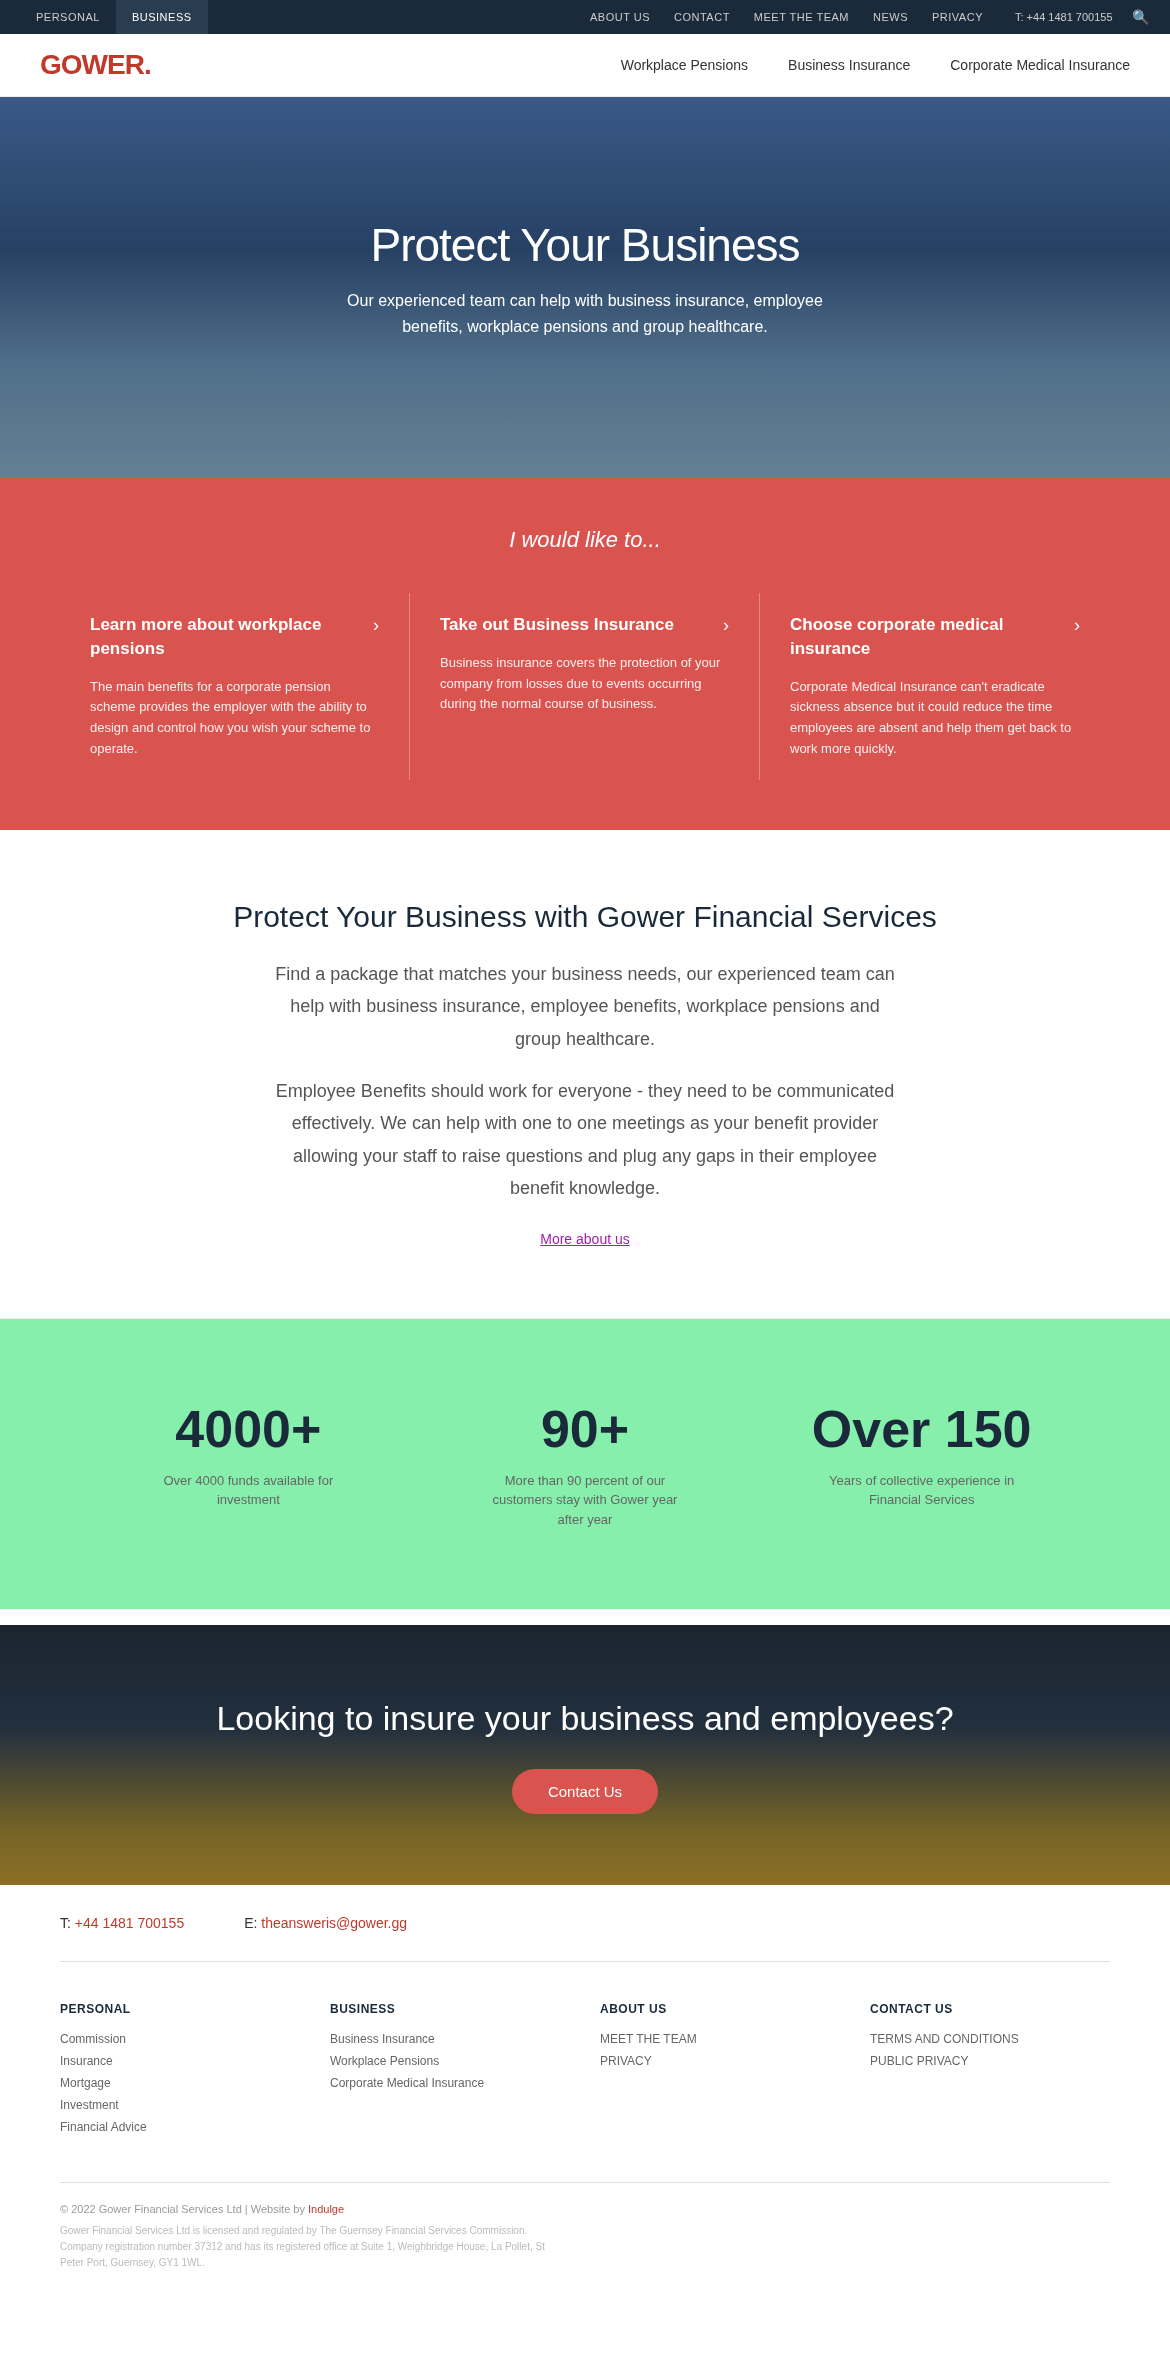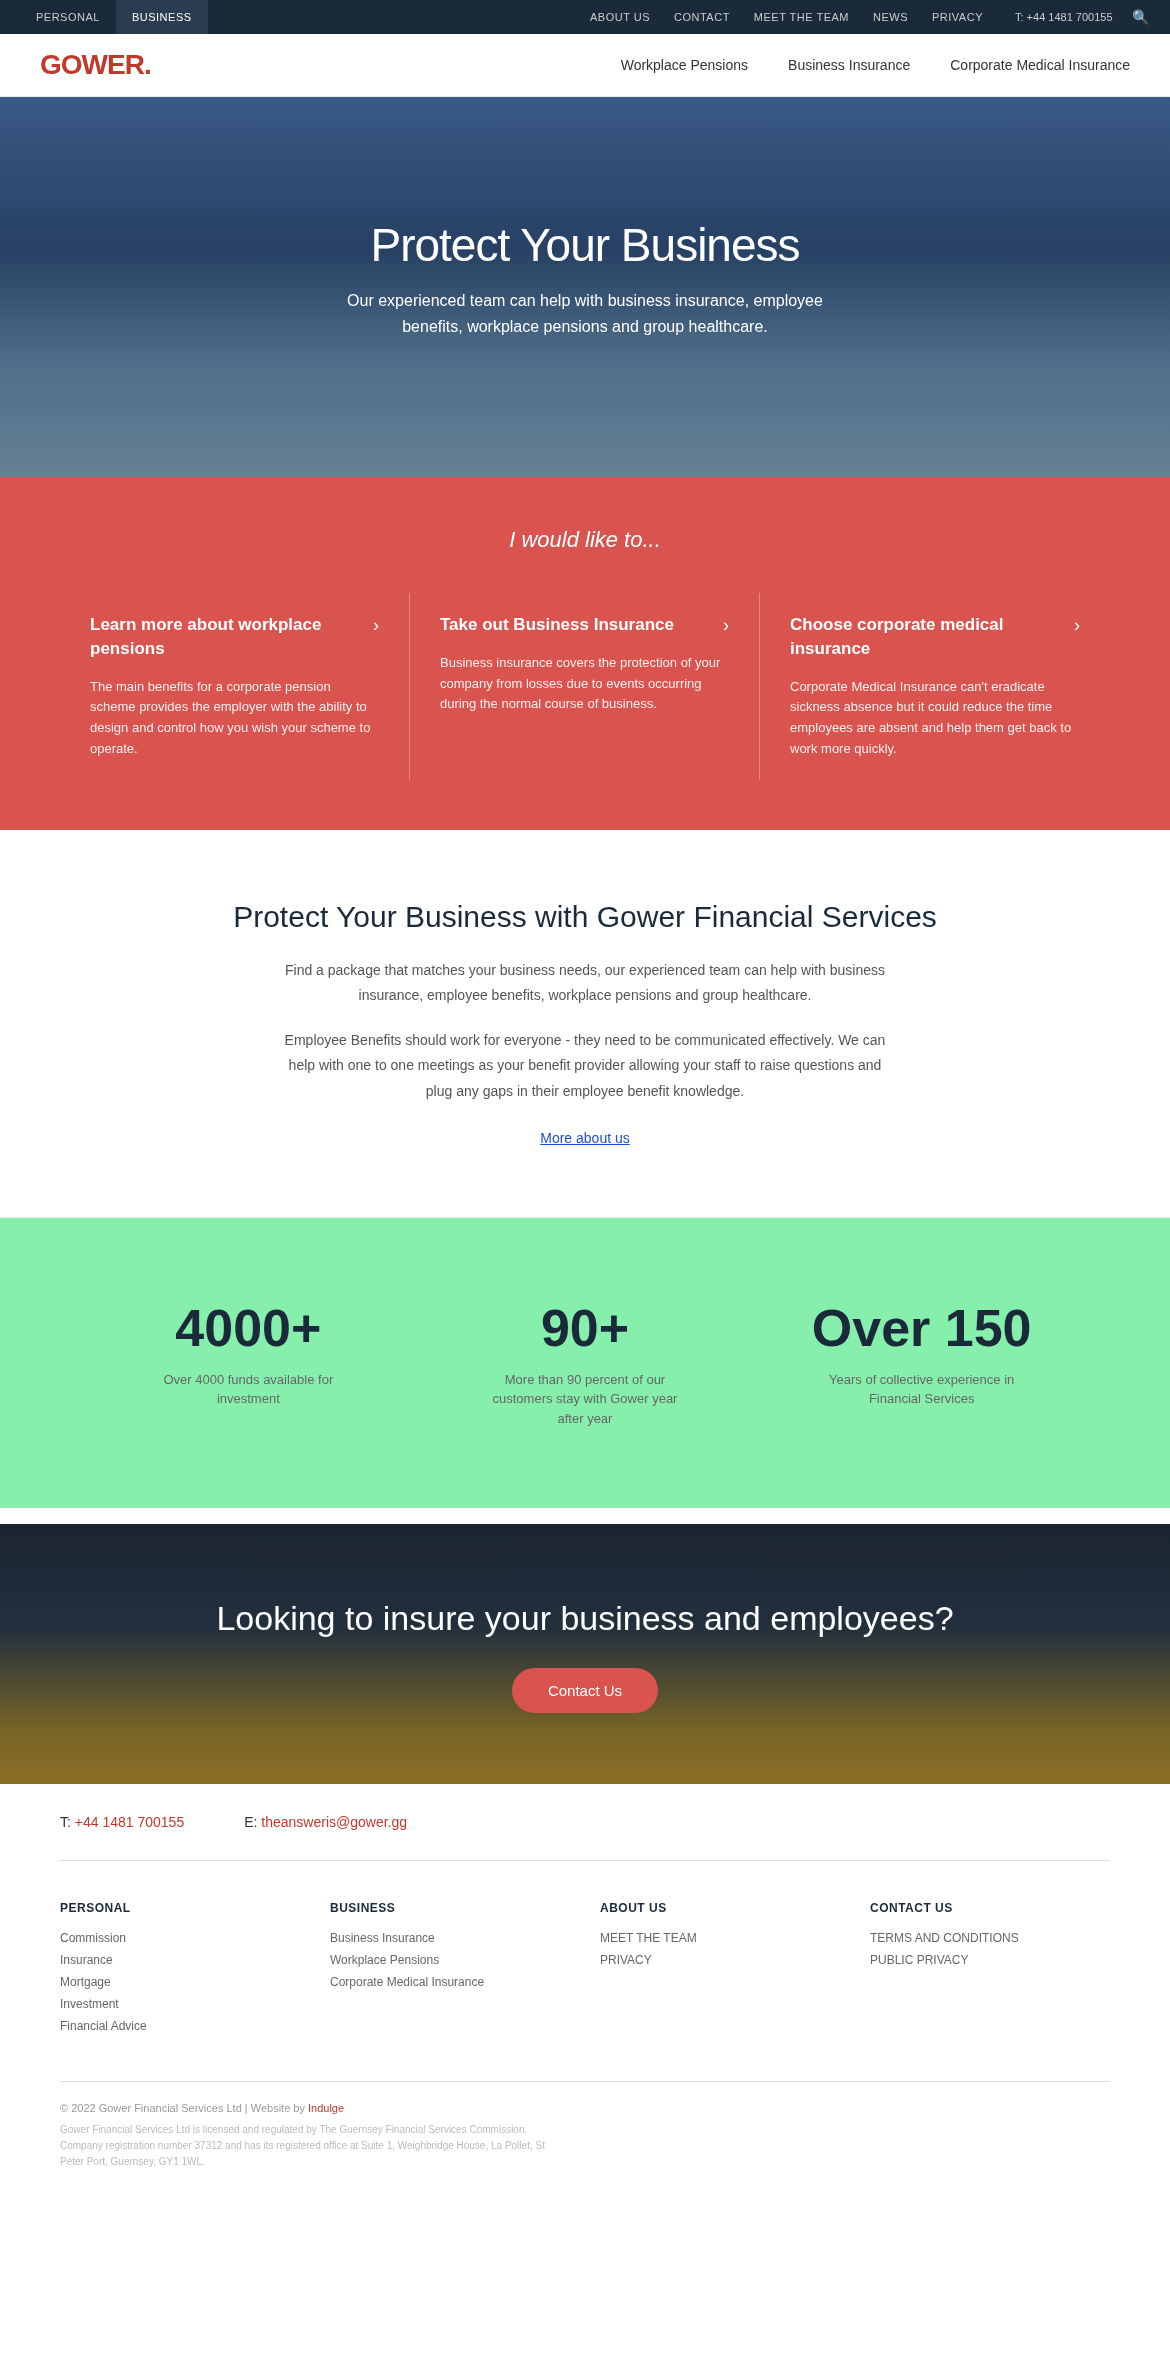--- a/index.html
+++ b/index.html
@@ -174,28 +174,28 @@
       text-align: center;
       background: #fff;
     }
     .about-title {
       font-size: 30px;
       font-weight: 400;
       color: #1a2a3a;
       margin-bottom: 24px;
     }
     .about-text {
-      font-size: 14px;
+      font-size: 18px;
       line-height: 1.8;
       color: #555;
       max-width: 620px;
       margin: 0 auto 20px;
     }
     .more-link {
-      color: #1d4ed8;
+      color: #a21caf;
       font-size: 14px;
       text-decoration: underline;
       cursor: pointer;
       display: inline-block;
       margin-top: 6px;
     }
 
     
     .stats-section {
       padding: 60px 80px;

